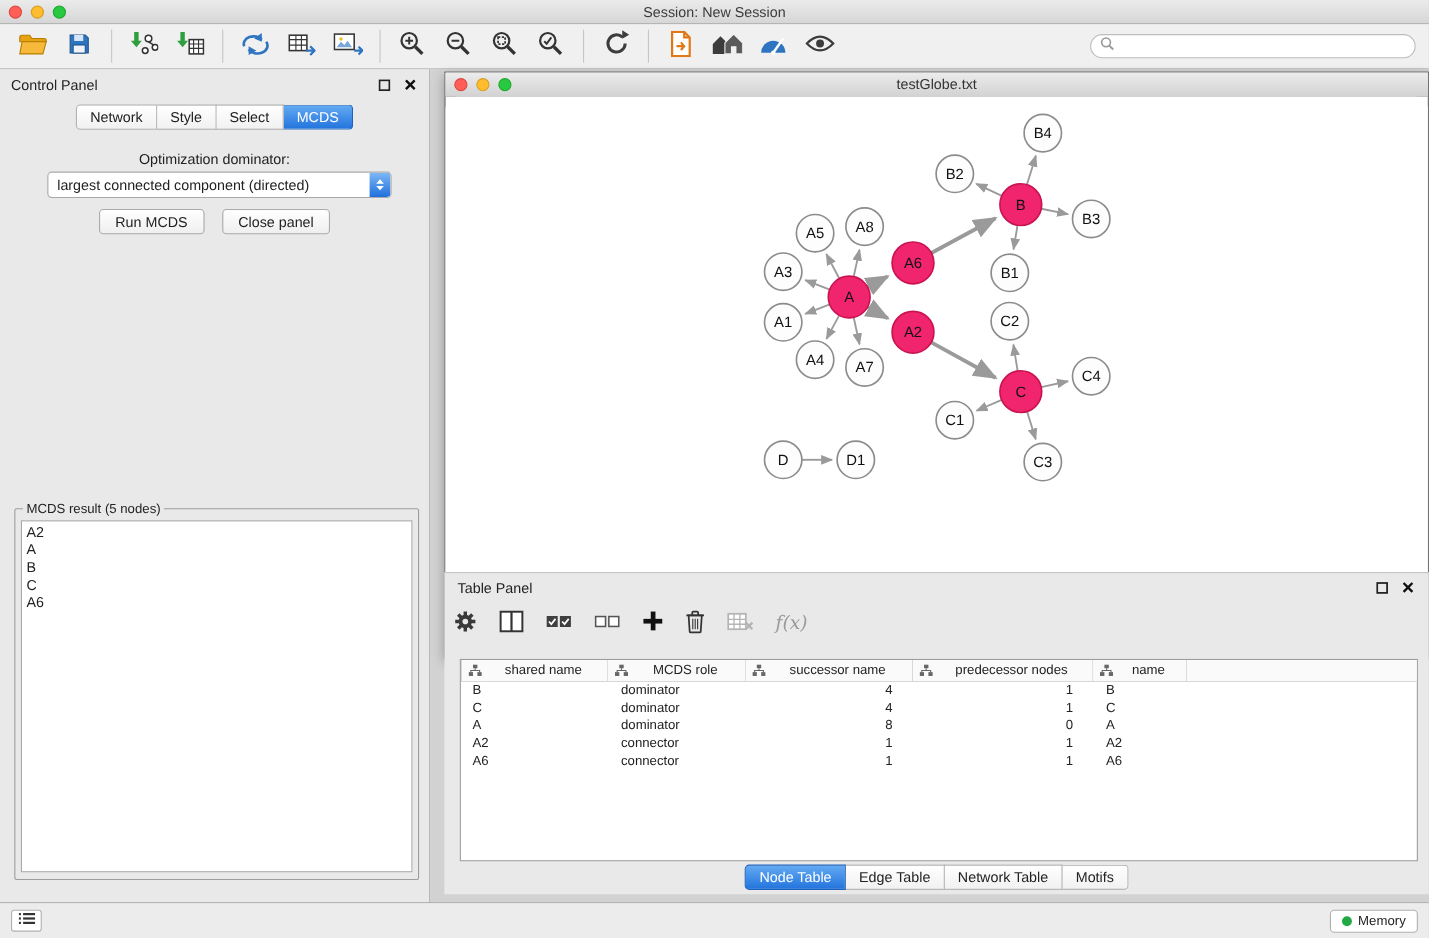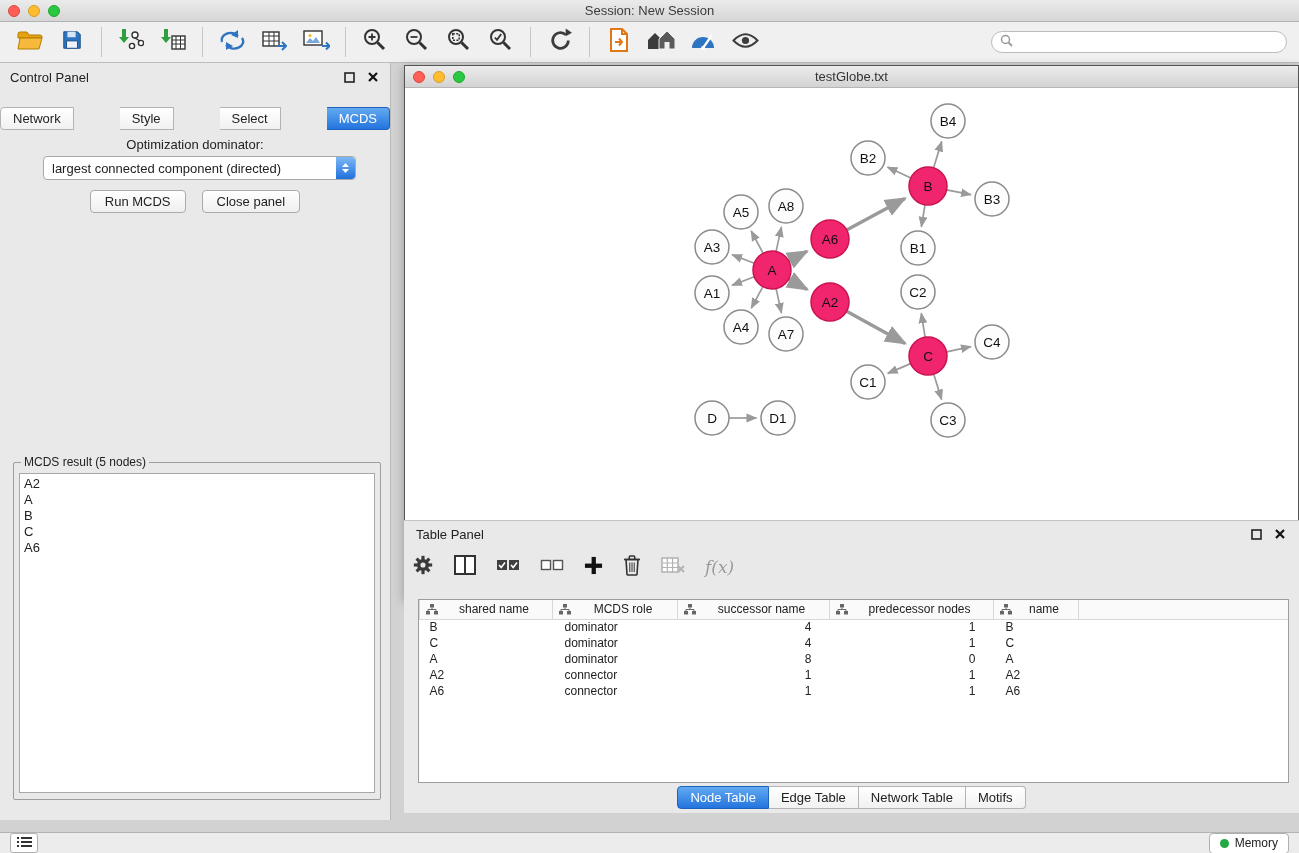--- a/index.html
+++ b/index.html
@@ -36,21 +36,21 @@
   .seg:first-child { border-left:1px solid #b3b3b3; border-radius:4px 0 0 4px; }
   .seg:last-child { border-radius:0 4px 4px 0; }
   .seg.active { background:linear-gradient(#63aaf2,#2374dd); border-color:#1d63bd; color:#fff; }
   .btn { font-size:13px; padding:3px 14px; background:linear-gradient(#ffffff,#efefef);
     border:1px solid #ababab; border-radius:4px; color:#222; }
 
   
   .control-panel { position:absolute; top:63px; left:0; width:391px; bottom:33px;
     background:#e9e9e9; border-right:1px solid #b9b9b9; }
   .cp-header { height:28px; display:flex; align-items:center; padding:0 10px; font-size:13px; }
-  .cp-tabs { display:flex; justify-content:space-between; margin-top:16px; }
+  .cp-tabs { display:flex; justify-content:center; margin-top:4px; }
   .opt-label { position:absolute; top:74px; left:0; right:0; text-align:center; font-size:13px; }
   .combo { position:absolute; top:93px; left:43px; width:313px; height:24px; background:#fff;
     border:1px solid #a9a9a9; border-radius:4px; display:flex; align-items:center; font-size:13px; overflow:hidden; }
   .combo-text { padding-left:8px; flex:1; white-space:nowrap; overflow:hidden; }
   .combo-stepper { width:19px; height:100%; background:linear-gradient(#7db8f5,#2070dd);
     display:flex; align-items:center; justify-content:center; border-radius:0 3px 3px 0; }
   .cp-buttons { position:absolute; top:127px; left:0; right:0; display:flex; justify-content:center; gap:16px; }
   .result-box { position:absolute; left:13px; right:9px; top:392px; bottom:20px;
     border:1px solid #9d9d9d; border-radius:2px; padding:4px 5px 6px 5px; }
   .result-box legend { font-size:12px; padding:0 3px; margin-left:2px; }
@@ -80,21 +80,21 @@
   .tp-table-wrap th { height:19px; background:#fafafa; border:1px solid #d8d8d8; border-top:none;
     font-weight:normal; font-size:12px; position:relative; text-align:center; padding:0 4px 0 20px; white-space:nowrap; overflow:hidden; }
   .tp-table-wrap th .colicon { position:absolute; left:6px; top:4px; }
   .tp-table-wrap th.filler { border-right:none; }
   .tp-table-wrap td { height:16px; padding:0 12px; white-space:nowrap; overflow:hidden; }
   .tp-table-wrap td.c0 { padding-left:10px; }
   .tp-table-wrap td.c2, .tp-table-wrap td.c3 { text-align:right; padding-right:18px; }
   .tp-tabs { position:absolute; bottom:4px; left:0; right:0; display:flex; justify-content:center; }
 
   
-  .statusbar { position:absolute; left:0; right:0; bottom:0; height:21px; background:#ececec;
+  .statusbar { position:absolute; left:0; right:0; bottom:0; height:33px; background:#ececec;
     border-top:1px solid #b3b3b3; display:flex; align-items:center; padding:0 10px; }
   .sb-left-btn { width:28px; height:20px; background:#fff; border:1px solid #b0b0b0; border-radius:3px;
     display:flex; align-items:center; justify-content:center; }
   .memory-btn { margin-left:auto; height:21px; background:#fff; border:1px solid #b0b0b0; border-radius:4px;
     display:flex; align-items:center; gap:6px; padding:0 10px; font-size:12px; }
   .memory-dot { width:9px; height:9px; border-radius:50%; background:#22a845; }
 </style>
 </head>
 <body>
 

